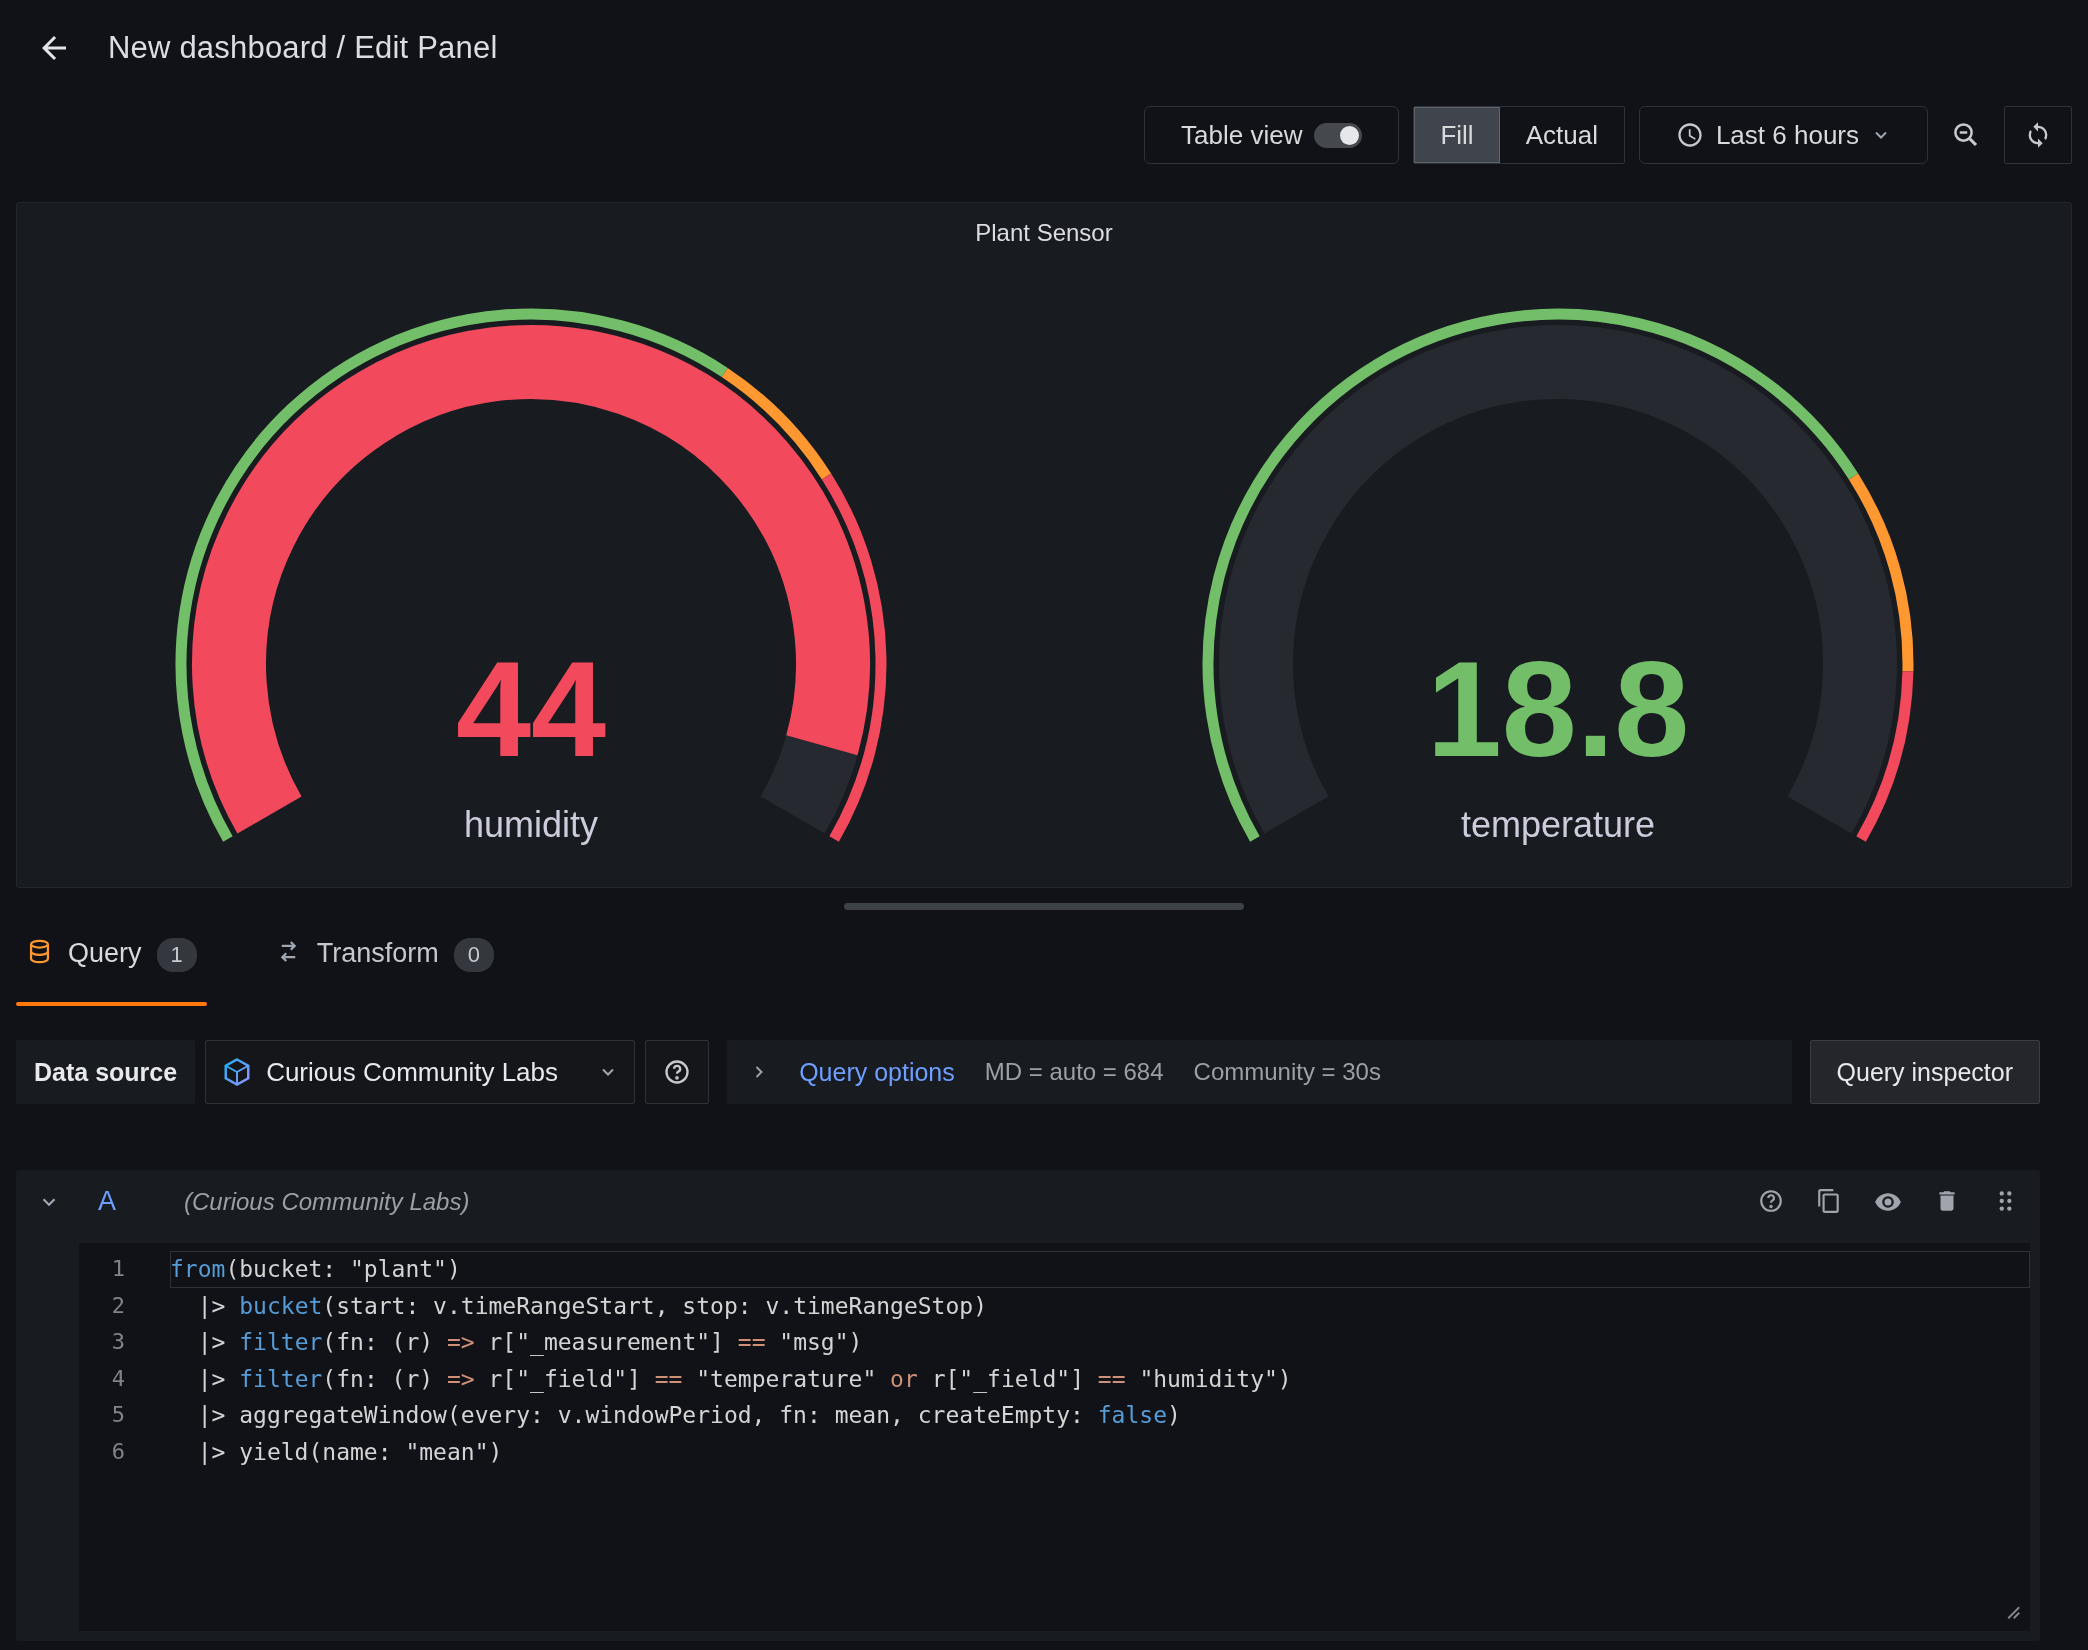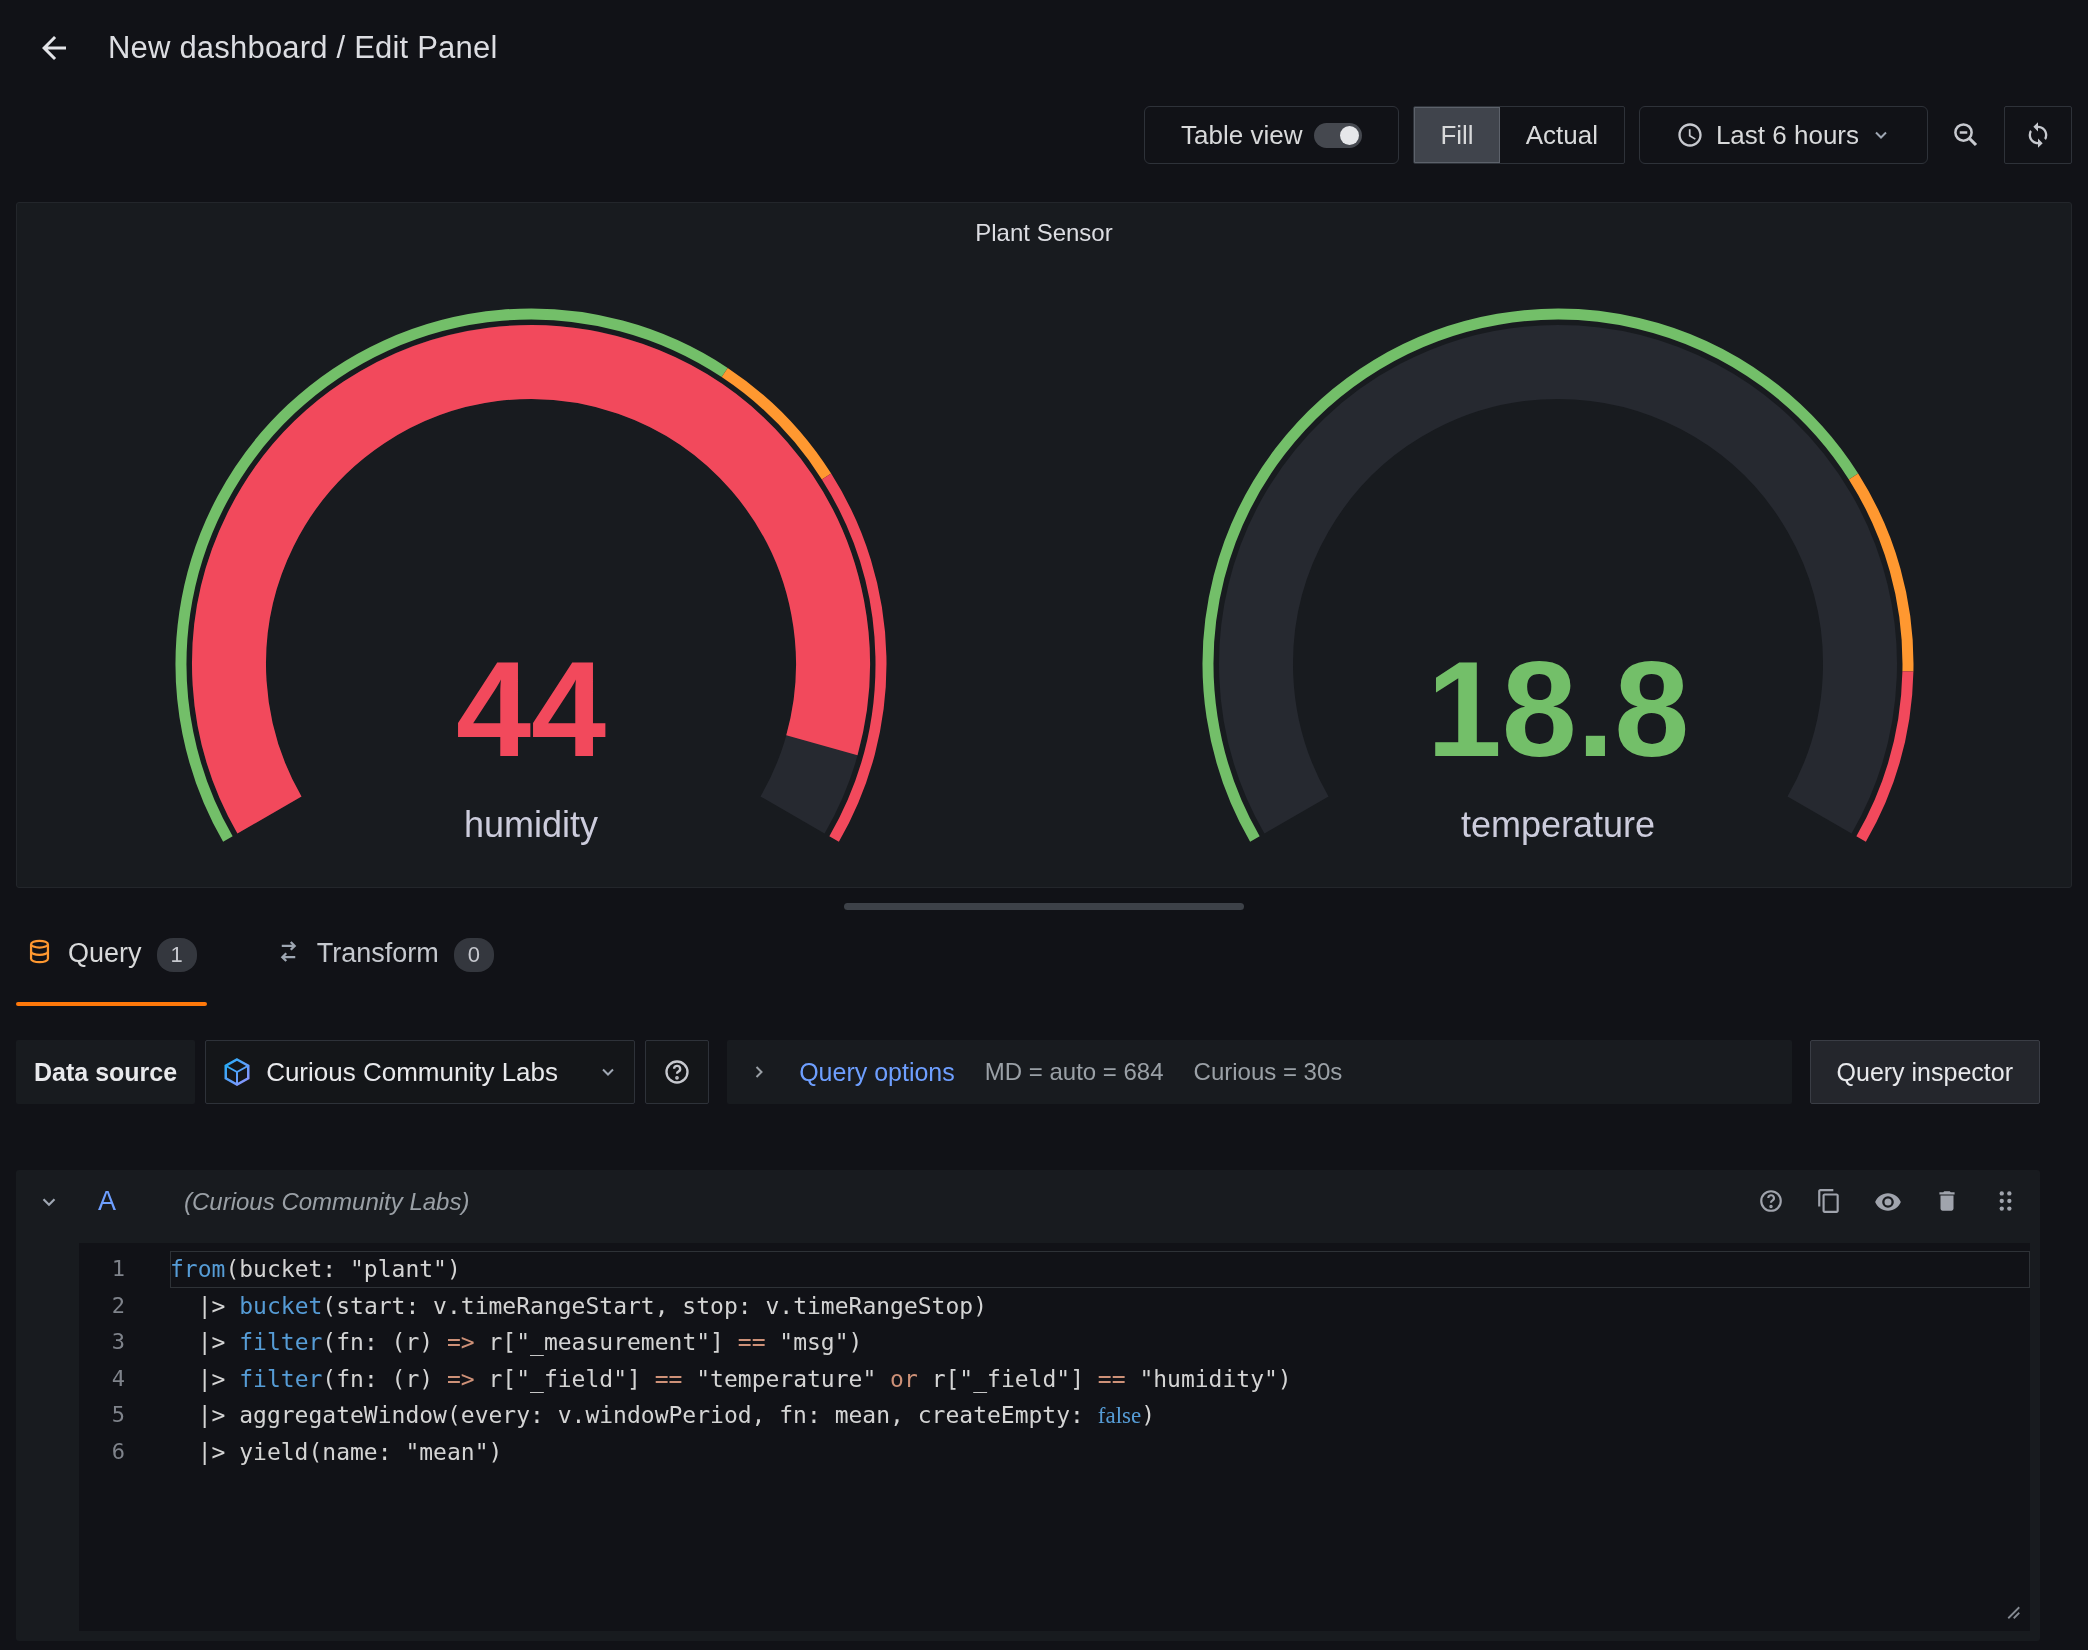--- a/index.html
+++ b/index.html
@@ -73,21 +73,21 @@
   .qcard-icons { margin-left:auto; display:flex; gap:32px; color:#a0a4ad; }
   .qcard-icons .hicon { display:flex; cursor:pointer; background:none; border:none; color:#a0a4ad; }
 
   .editor { position:absolute; left:63px; right:10px; top:73px; bottom:10px; background:#111217; display:flex; padding-top:8px; }
   .gutter { width:46px; }
   .ln { height:36.5px; line-height:36.5px; text-align:right; font-family:"DejaVu Sans Mono","Liberation Mono",monospace; font-size:22px; color:#7f838b; }
   .code { flex:1; padding-left:45px; font-family:"DejaVu Sans Mono","Liberation Mono",monospace; font-size:23px; color:#d4d4d4; }
   .code-line { height:36.5px; line-height:36.5px; white-space:pre; }
   .code-line.active { box-shadow: inset 0 0 0 1px #2e3237; }
   .tk-k { color:#569cd6; }
-  .tk-b { color:#569cd6;font-family:Liberation Serif, serif; }
+  .tk-b { color:#569cd6; }
   .tk-o { color:#ce9178; }
   .tk-d { color:#d4d4d4; }
   .corner-resize { position:absolute; right:8px; bottom:6px; color:#858a92; }
 </style>
 </head>
 <body>
 
 <div class="app">
 
   <header class="topbar">
@@ -231,21 +231,21 @@
       </span>
     </button>
     <div class="options-strip">
       <span style="display:flex">
         <svg width="20" height="20" viewBox="0 0 24 24" fill="none" stroke="currentColor" stroke-width="2.4">
             <polyline points="9 6 15 12 9 18"></polyline>
           </svg>
       </span>
       <span class="qo-link">Query options</span>
       <span class="qo-stat">MD = auto = 684</span>
-      <span class="qo-stat">Curious = 30s</span>
+      <span class="qo-stat">Community = 30s</span>
     </div>
     <button class="inspector-btn">Query inspector</button>
   </div>
 
   <div class="qcard">
     <div class="qcard-header">
       <span class="qh-chev">
         <svg width="22" height="22" viewBox="0 0 24 24" fill="none" stroke="currentColor" stroke-width="2.4">
             <polyline points="6 9 12 15 18 9"></polyline>
           </svg>

